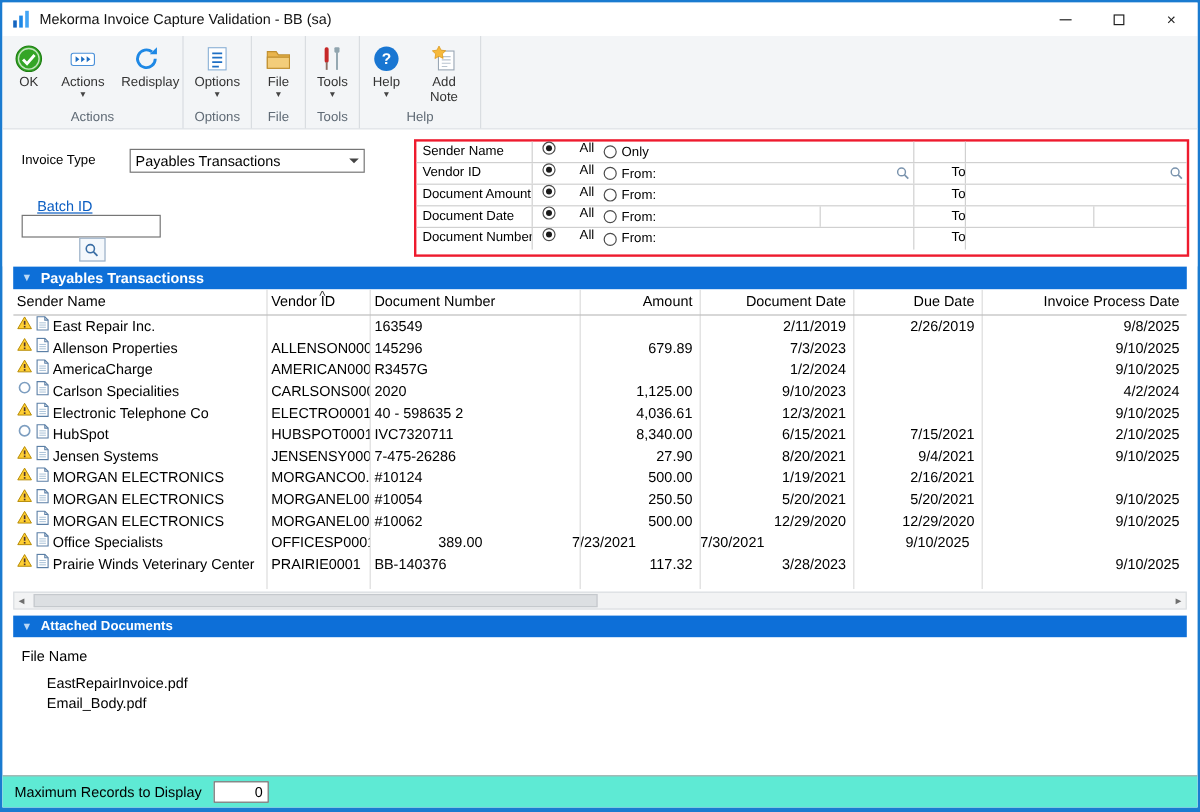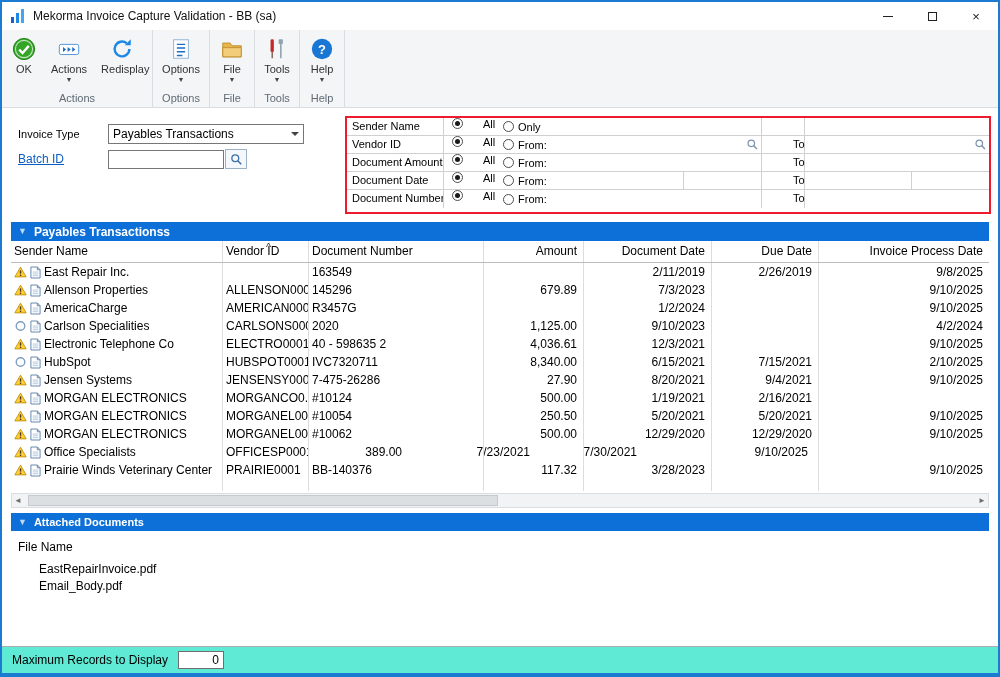--- a/index.html
+++ b/index.html
@@ -22,21 +22,21 @@
   .glabel { text-align: center; font-size: 11px; color: #5f6a75; padding-bottom: 3px; }
   .tbtn { display: flex; flex-direction: column; align-items: center; padding: 3px 7px 0; cursor: default; }
   .ico { width: 26px; height: 26px; display: flex; align-items: center; justify-content: center; }
   .ico svg { width: 24px; height: 24px; }
   .tlabel { font-size: 11px; color: #333; margin-top: 1px; line-height: 12px; text-align: center; max-width: 42px; }
   .dd { font-size: 7px; color: #444; line-height: 7px; margin-top: 1px; }
 
   
   .filters { height: 114px; position: relative; background: #fff; flex: none; }
   .fl-row1 { position: absolute; left: 16px; top: 16px; display: flex; align-items: center; }
-  .fl-row2 { position: absolute; left: 16px; top: 41px; display: flex; align-items: center; }
+  .fl-row2 { position: absolute; left: 16px; top: 57px; display: flex; align-items: center; flex-direction: column; }
   .fl-label { display: inline-block; width: 90px; font-size: 11px; color: #000; }
   .batch-link { display: inline-block; width: 90px; font-size: 12px; color: #0a5dc2; text-decoration: underline; }
   .select { width: 196px; height: 20px; border: 1px solid #767676; background: #fff; display: flex; align-items: center; padding: 0 4px; font-size: 12px; }
   .select .caret-down { margin-left: auto; width: 0; height: 0; border: 4px solid transparent; border-top-color: #444; margin-top: 4px; }
   .txtin { height: 19px; border: 1px solid #767676; font-size: 12px; padding: 0 3px; font-family: "Liberation Sans", sans-serif; }
   .batch-in { width: 116px; }
   .lkp-btn { width: 22px; height: 20px; border: 1px solid #9ab0c6; background: #f4f8fc; display: inline-flex; align-items: center; justify-content: center; margin-left: 1px; }
   .lkp-btn svg, .lkp-cell svg { width: 13px; height: 13px; }
 
   .redpanel { position: absolute; left: 343px; top: 8px; width: 646px; height: 98px; border: 2px solid #ee1b2e; background: #fff; }
@@ -66,21 +66,21 @@
   .c-sender { width: 211px; padding-left: 3px; }
   .c-vendor { width: 86px; padding-left: 4px; position: relative; }
   .c-docnum { width: 175px; padding-left: 4px; }
   .c-amount { width: 100px; }
   .c-docdate { width: 128px; }
   .c-due { width: 107px; }
   .c-process { width: 171px; }
   .num { text-align: right; padding-right: 6px; }
   .sort-caret { position: absolute; left: 44px; top: -4px; font-size: 11px; color: #333; }
   .trow { display: flex; height: 18px; align-items: center; }
-  .trow .c-sender { display: flex; align-items: center; gap: 3px; }
+  .trow .c-sender { display: flex; gap: 3px; }
   .trow .c-sender .txt { overflow: hidden; white-space: nowrap; }
   .w-ico { width: 13px; height: 12px; flex: none; }
   .d-ico { width: 11px; height: 13px; flex: none; }
 
   
   .hscroll { height: 15px; margin: 2px 9px 0; background: #f2f3f4; border: 1px solid #dadee2; position: relative; display: flex; align-items: center; justify-content: space-between; padding: 0 2px; flex: none; }
   .sb-arrow { font-size: 8px; color: #6f6f6f; line-height: 8px; }
   .sb-thumb { position: absolute; left: 16px; width: 470px; top: 1px; bottom: 1px; background: #dcdfe2; border: 1px solid #c5c9cd; }
 
   
@@ -208,20 +208,30 @@
         <div class="tbtn">
           <span class="ico">
               <svg viewBox="0 0 26 26">
                 <circle cx="13" cy="13" r="11" fill="#1976d2"></circle>
                 <text x="13" y="18" text-anchor="middle" font-size="14" font-weight="bold" fill="#fff" font-family="Liberation Sans, sans-serif">?</text>
               </svg>
             </span>
           <span class="tlabel">Help</span>
           <span class="dd">▼</span>
         </div>
+        <div class="tbtn">
+          <span class="ico">
+              <svg viewBox="0 0 26 26">
+                <rect x="8" y="6" width="14" height="17" fill="#fff" stroke="#9aa7b5"></rect>
+                <path d="M11 11h8M11 14h8M11 17h8M11 20h5" stroke="#b9c4cf"></path>
+                <path d="M8.5 1.5l1.9 3.7 4.1.5-3 2.9.7 4.1-3.7-1.9-3.7 2 .7-4.2-3-2.8 4.1-.6z" fill="#f6b93b" stroke="#d98e04" stroke-width="0.6"></path>
+              </svg>
+            </span>
+          <span class="tlabel">Add Note</span>
+        </div>
       </div>
       <div class="glabel">Help</div>
     </div>
   </div>
 
   <div class="filters">
     <div class="fl-row1">
       <span class="fl-label">Invoice Type</span>
       <div class="select">
         <span>Payables Transactions</span>

